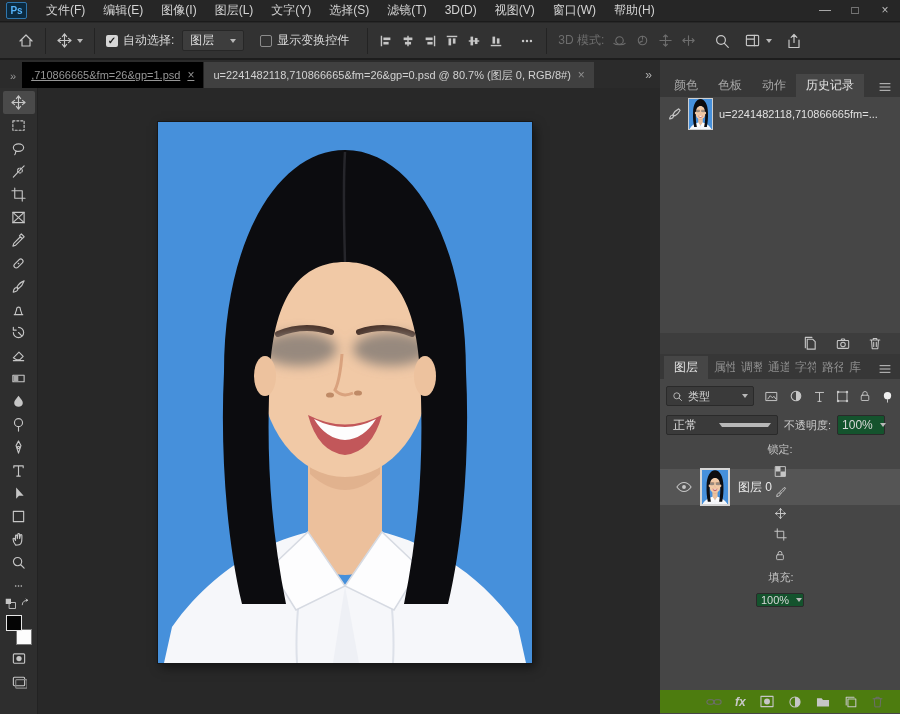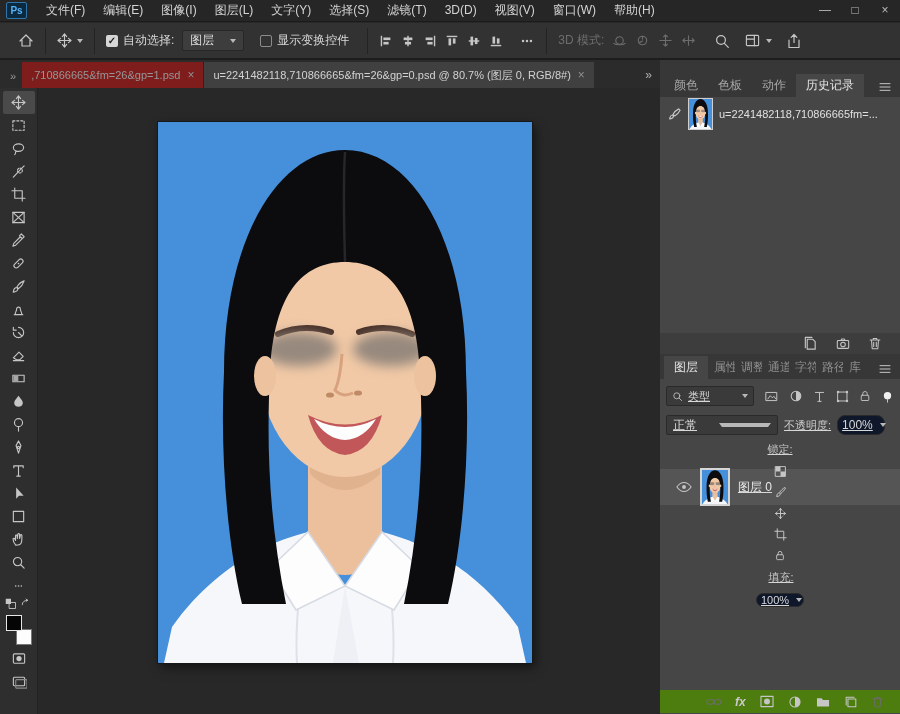--- a/index.html
+++ b/index.html
@@ -31,21 +31,21 @@
   .ob-item { display:flex; align-items:center; gap:5px; padding:0 4px; }
   .checkbox { width:12px; height:12px; border-radius:2px; background:#d6d6d6; color:#1d1d1d; font-size:10px; line-height:12px; text-align:center; font-weight:bold; }
   .checkbox.off { background:transparent; border:1px solid #8b8b8b; }
   .dropdown { height:21px; background:#3d3d3d; border:1px solid #272727; border-radius:2px; display:flex; align-items:center; gap:7px; padding:0 7px; color:#dddddd; }
   .dimtext { color:#6d6d6d; }
 
   
   .tabbar { position:absolute; top:60px; left:0; width:660px; height:28px; background:#2b2b2b; display:flex; align-items:flex-end; }
   .tab-overflow { color:#9a9a9a; font-size:11px; padding:0 6px 6px 10px; }
   .tab { height:26px; display:flex; align-items:center; padding:0 9px; font-size:11px; white-space:nowrap; overflow:hidden; }
-  .tab.inactive { background:#7f1d1d; color:#969696; max-width:196px; border-right:1px solid #242424; }
+  .tab.inactive { background:#000000; color:#969696; max-width:196px; border-right:1px solid #242424;text-decoration:underline; }
   .tab.active { background:#404040; color:#d2d2d2; }
   .tab-close { margin-left:7px; color:#8f8f8f; font-size:12px; }
   .tab-overflow-r { margin-left:auto; color:#b0b0b0; font-size:12px; padding:0 8px 6px; }
 
   
   .toolbox { position:absolute; top:88px; left:0; width:38px; bottom:0; background:#2e2e2e; border-right:1px solid #222; display:flex; flex-direction:column; align-items:center; padding-top:3px; }
   .tool { width:32px; height:23px; display:flex; align-items:center; justify-content:center; border-radius:2px; }
   .tool.selected { background:#4a4a4a; }
   .swatches { position:relative; width:26px; height:30px; margin:4px 0 2px; }
   .swatch-fg { position:absolute; left:0; top:0; width:16px; height:16px; background:#050505; border:1px solid #e6e6e6; z-index:2; }
@@ -73,27 +73,27 @@
 
   .history-body { position:absolute; top:37px; left:0; right:0; height:236px; background:#464646; }
   .hist-row1 { height:34px; display:flex; align-items:center; padding-left:7px; gap:7px; }
   .hist-name { font-size:11px; color:#e0e0e0; white-space:nowrap; overflow:hidden; }
   .hist-row2 { height:23px; background:#5e5e5e; display:flex; align-items:center; padding-left:44px; gap:9px; color:#e6e6e6; }
   .thumb { background:#fff; box-shadow:0 0 0 1px #cfcfcf; overflow:hidden; flex:none; }
   .thumb svg { display:block; width:100%; height:100%; }
   .history-footer { position:absolute; top:273px; left:0; right:0; height:21px; background:#3d3d3d; display:flex; align-items:center; justify-content:flex-end; gap:17px; padding-right:18px; }
 
   .layers-tabs-row { top:295px; }
-  .layers-body { position:absolute; top:319px; left:0; right:0; bottom:0; background:#464646;text-decoration:underline; }
+  .layers-body { position:absolute; top:319px; left:0; right:0; bottom:0; background:#464646; }
   .lay-filter-row { display:flex; align-items:center; margin:6px 6px 0; gap:10px; height:22px; }
   .searchbox { width:92px; height:20px; background:#3a3a3a; border:1px solid #2a2a2a; border-radius:2px; display:flex; align-items:center; gap:5px; padding:0 5px; }
   .lay-blend-row { display:flex; align-items:center; margin:7px 6px 0; gap:6px; height:22px; }
   .blendselect { width:112px; height:20px; background:#3a3a3a; border:1px solid #2a2a2a; border-radius:2px; display:flex; align-items:center; padding:0 6px; }
   .blendselect span { flex:1; }
-  .smallselect { width:48px; height:20px; background:#0f172a; border:1px solid #2a2a2a; border-radius:8px; display:flex; align-items:center; padding:0 4px; gap:7px; }
+  .smallselect { width:48px; height:20px; background:#14532d; border:1px solid #2a2a2a; border-radius:2px; display:flex; align-items:center; padding:0 4px; gap:7px; }
   .lay-lock-row { display:flex; align-items:center; margin:6px 6px 0; gap:8px; height:21px; font-size:11px;flex-direction:column; }
   .layer-row { margin-top:6px; height:36px; background:#555555; display:flex; align-items:center; gap:10px; padding-left:16px; }
   .layer-name { color:#eaeaea; }
   .layers-footer { position:absolute; bottom:1px; left:0; right:0; height:23px; background:#4d7c0f; display:flex; align-items:center; gap:13px; padding-left:46px; }
   .lab { color:#c9c9c9; font-size:11px; }
 </style>
 </head>
 <body>
 
 <svg width="0" height="0" style="position:absolute">

